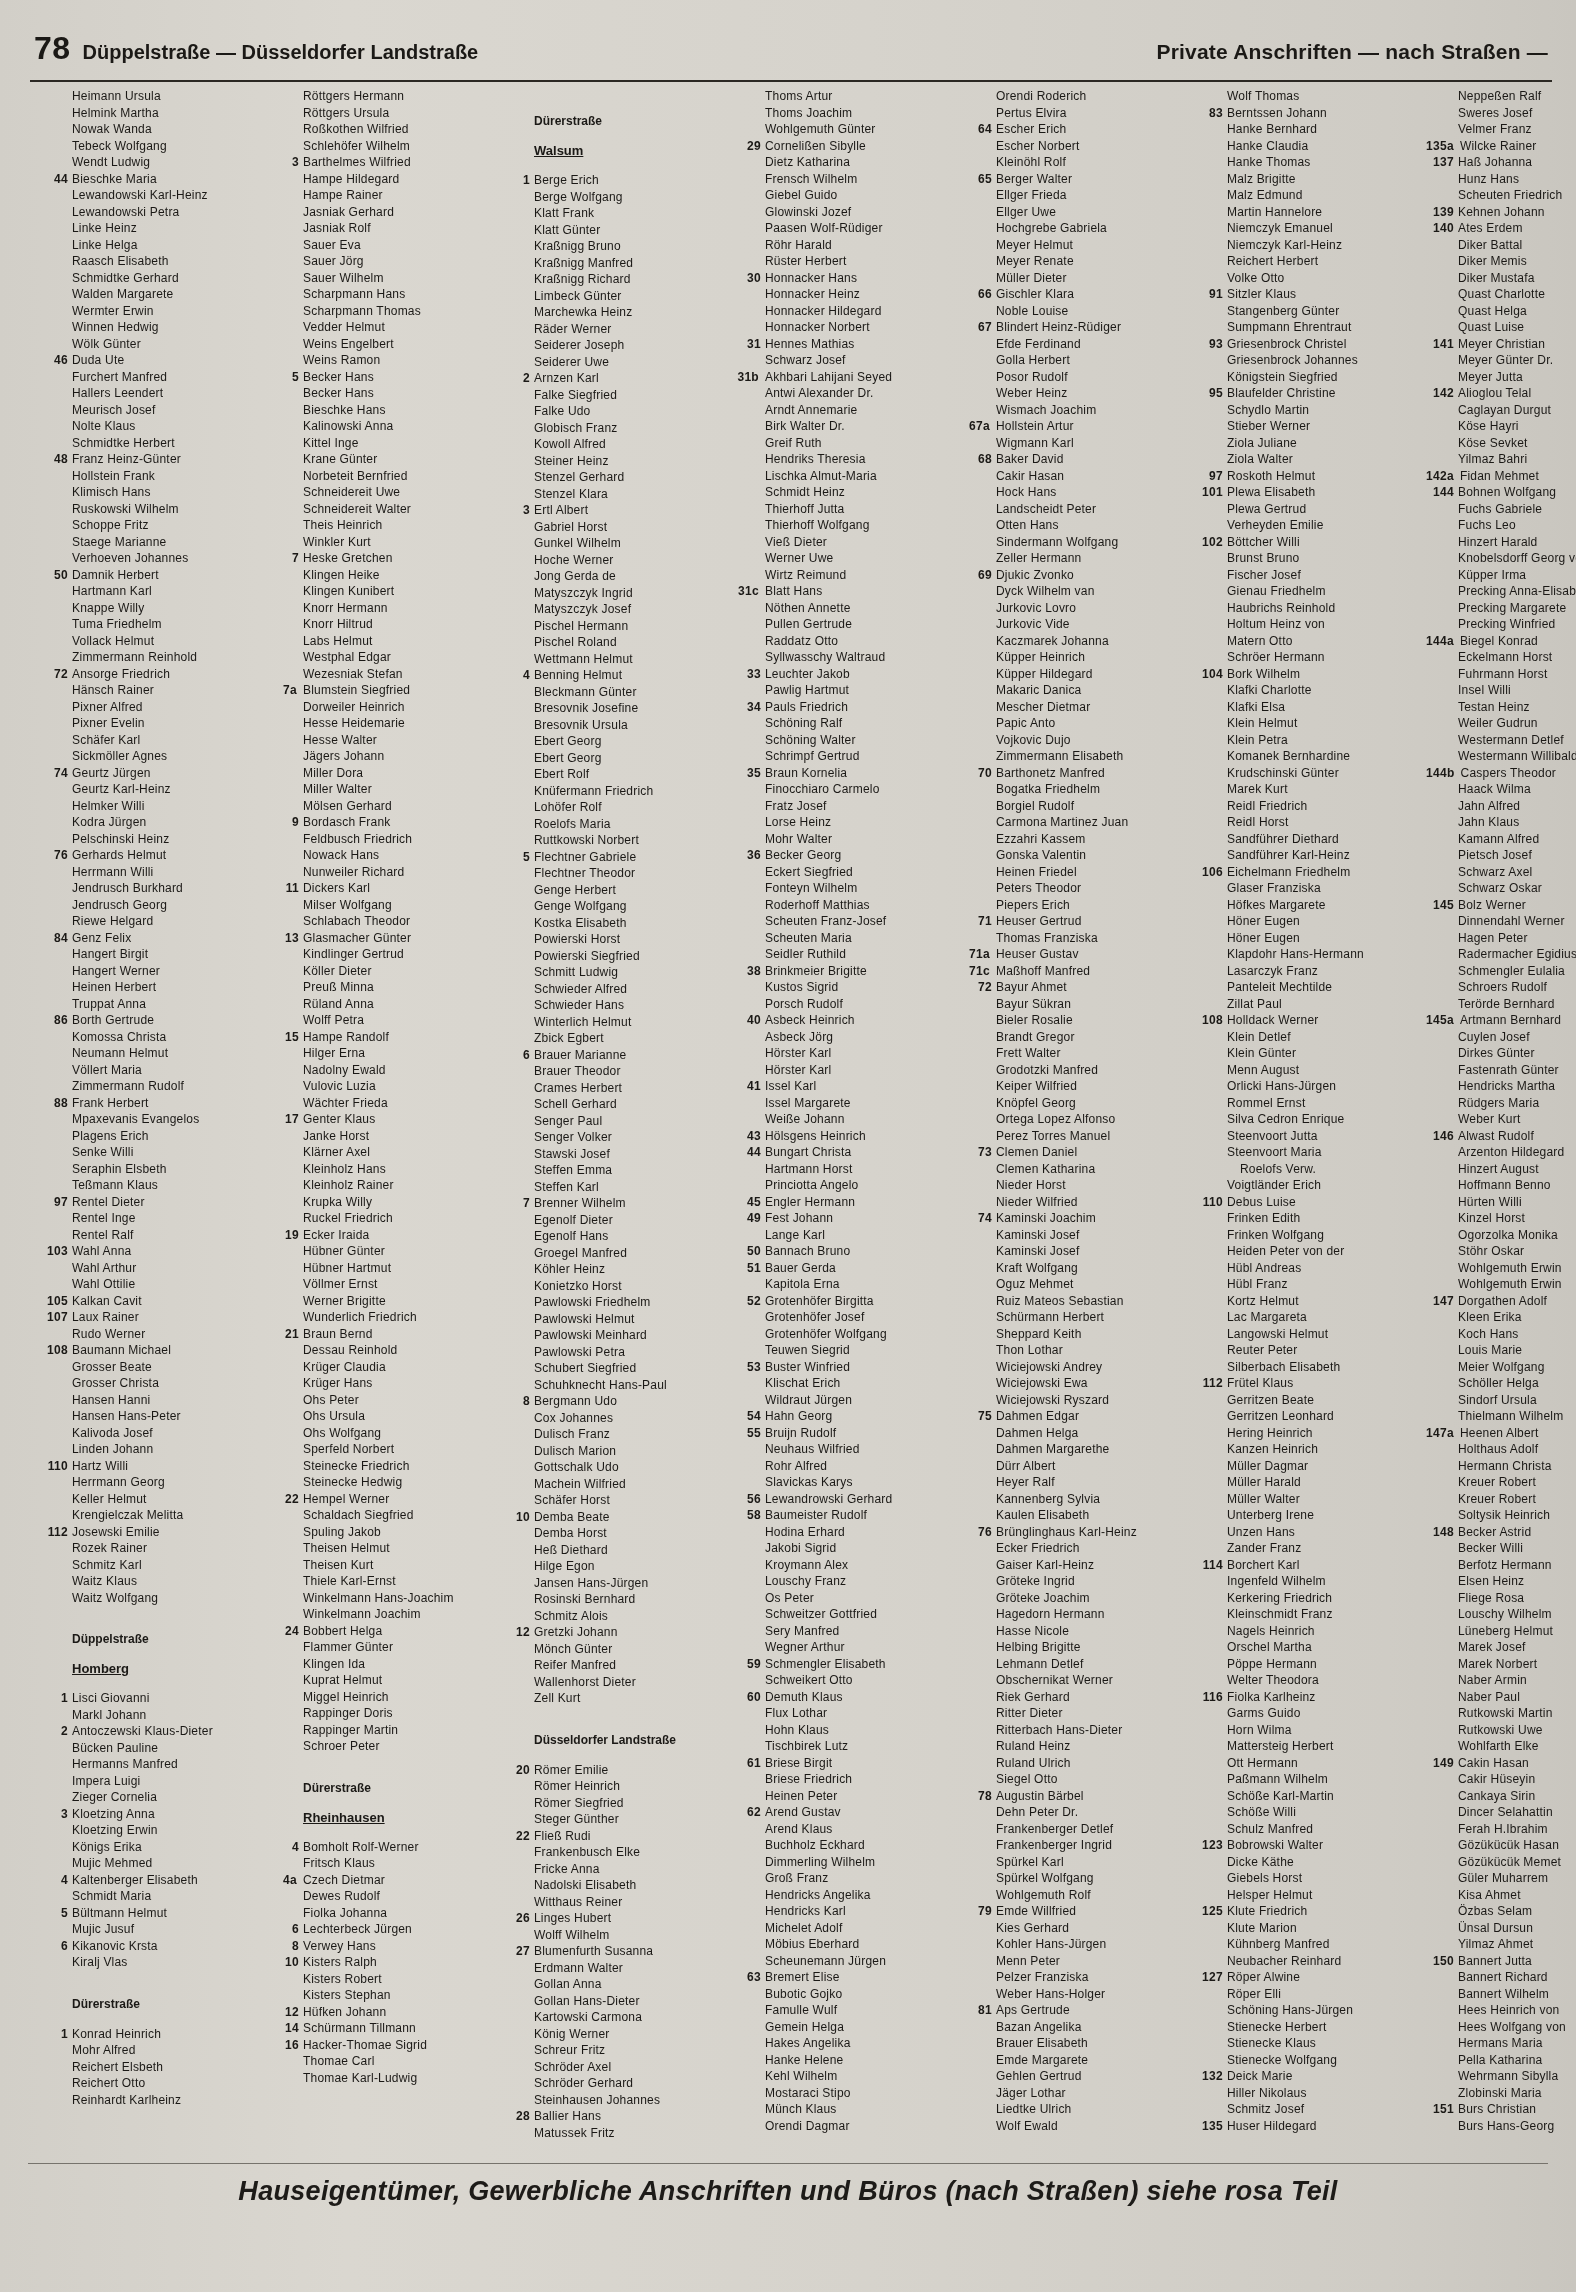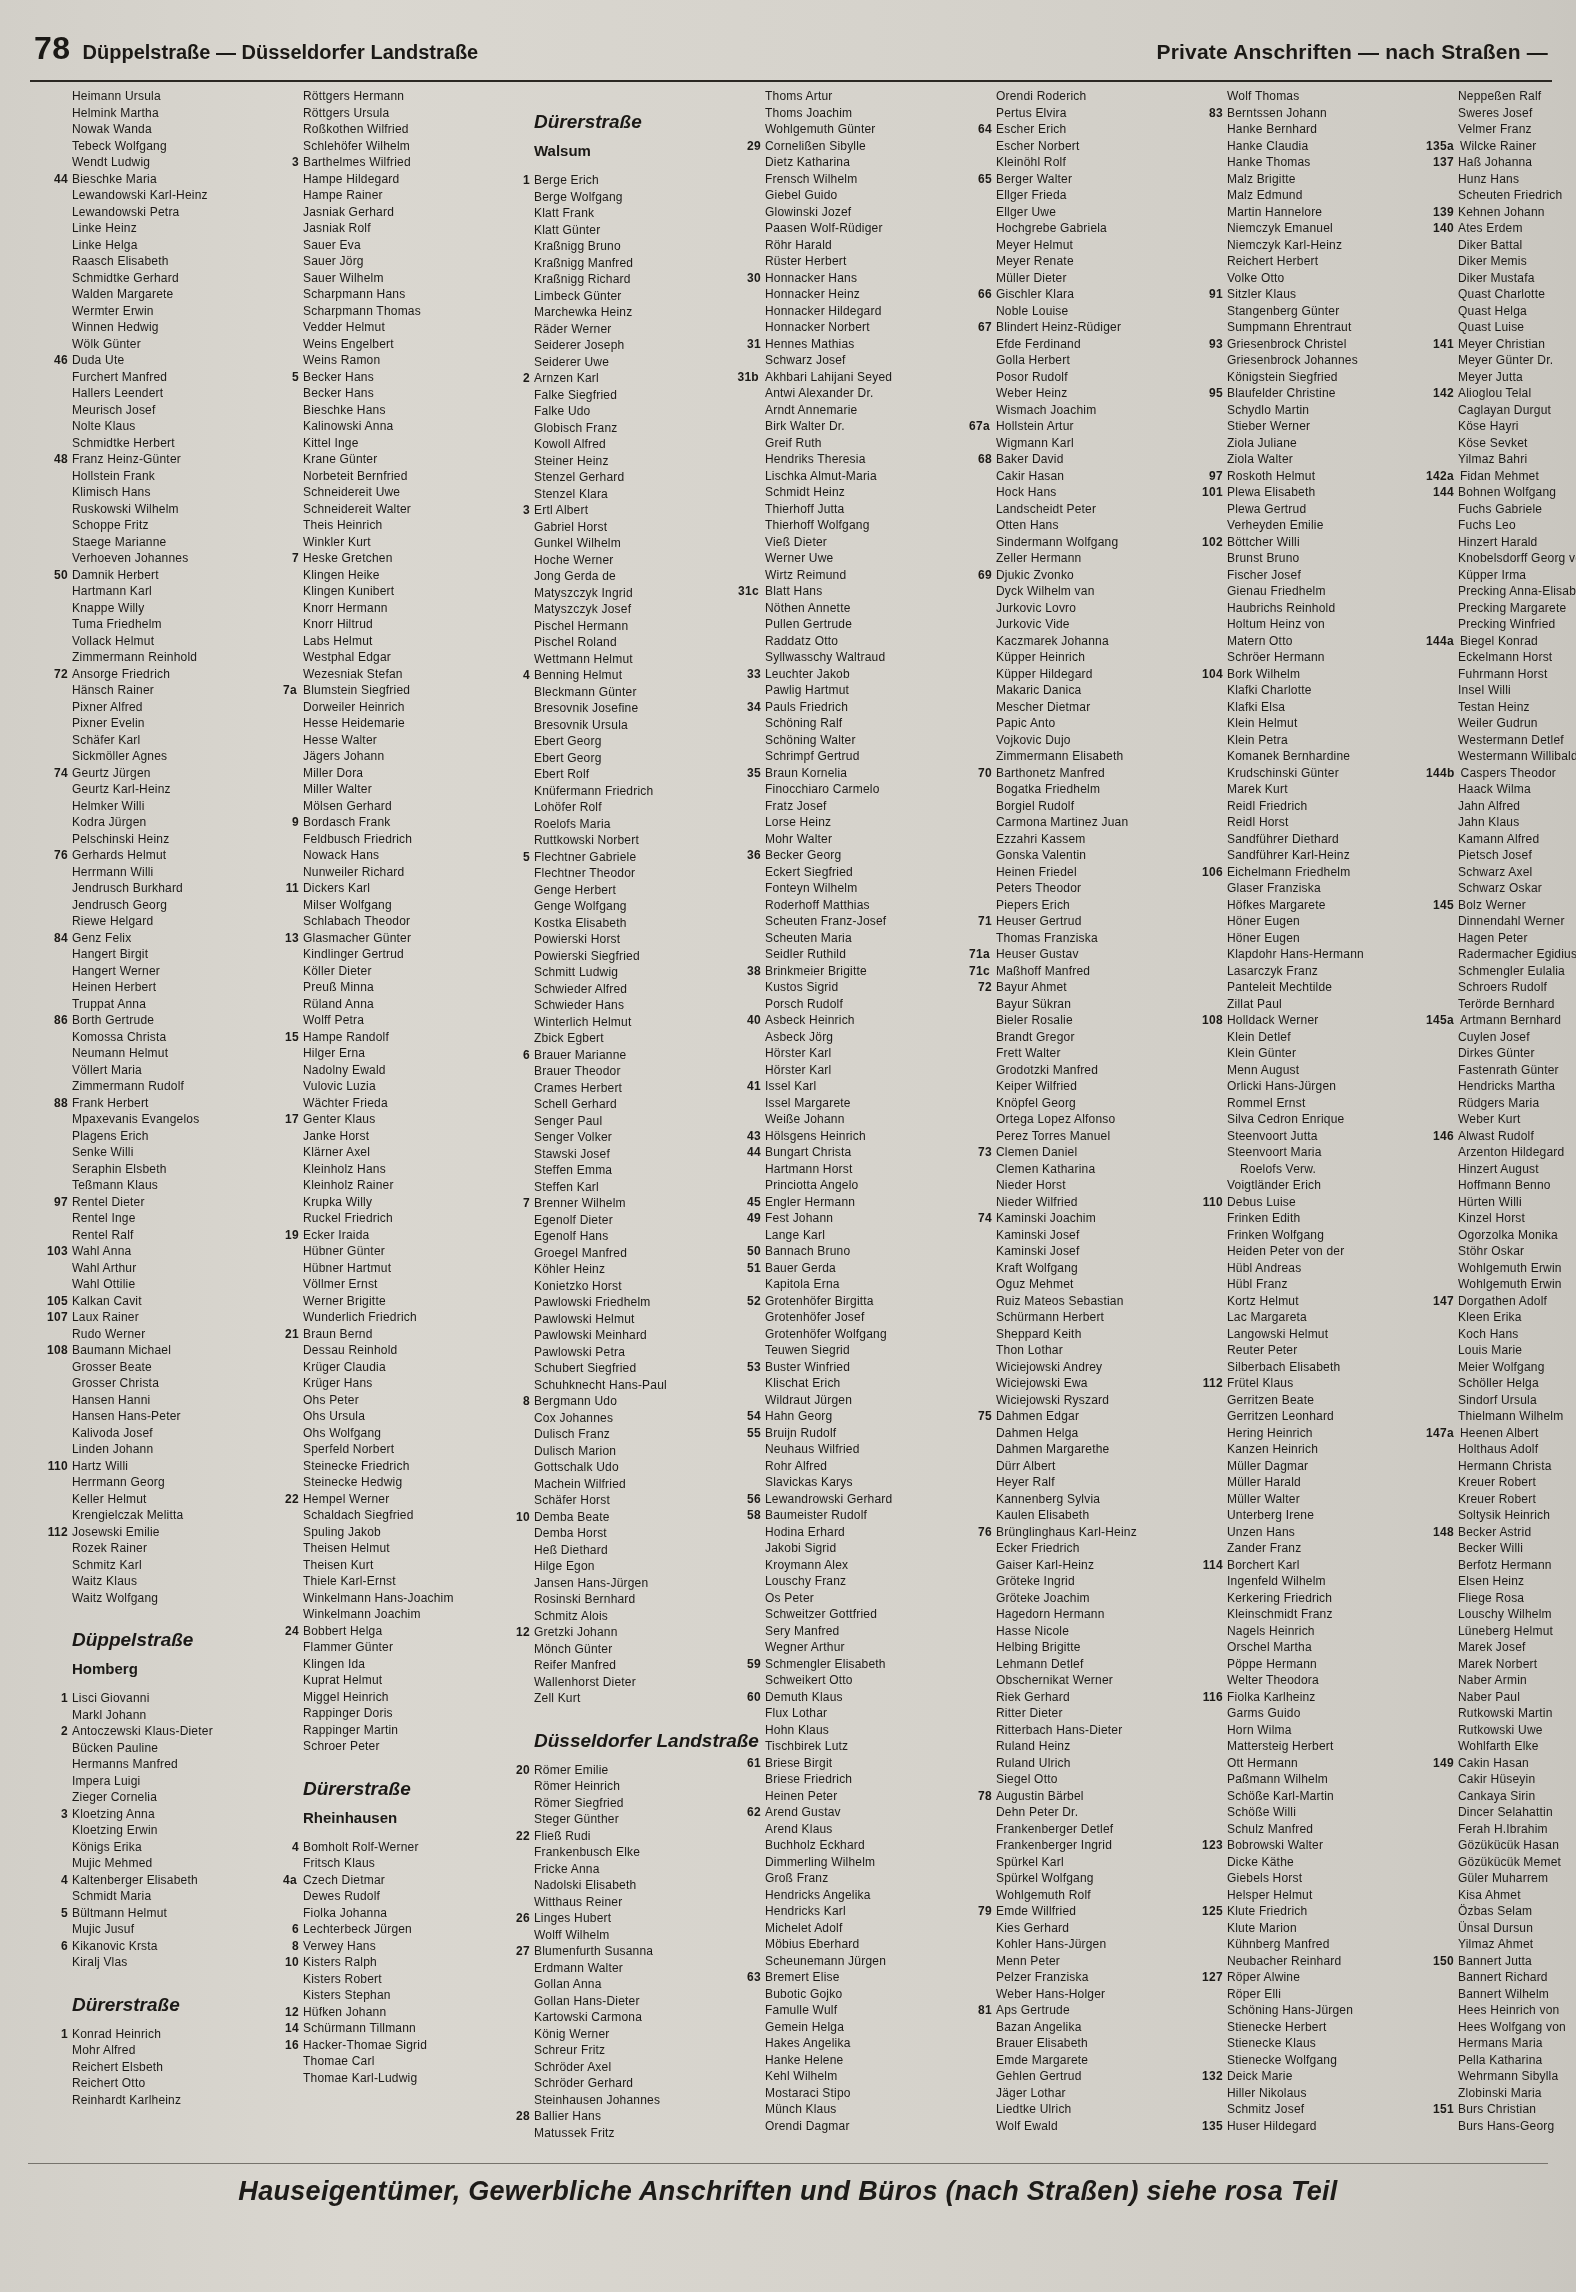--- a/index.html
+++ b/index.html
@@ -12,22 +12,22 @@
   .h-right{font-size:21px;font-weight:700;letter-spacing:.2px;}
   .rule{position:absolute;top:80px;left:30px;right:24px;height:2px;background:#2b2823;}
   #columns{position:absolute;top:88px;left:40px;display:flex;gap:16px;}
   .col{flex:0 0 215px;width:215px;}
   .col:last-child{flex:0 0 236px;width:236px;}
   .row{display:flex;font-size:12px;line-height:16.5px;white-space:nowrap;}
   .num{flex:0 0 32px;box-sizing:border-box;text-align:right;font-weight:700;padding-right:4px;letter-spacing:.3px;}
   .num.nogap{padding-right:6px;}
   .nm{letter-spacing:.2px;}
   .nm.ind{padding-left:13px;}
-  .h1{font-size:19px;font-weight:700;margin:24px 8px 12px 32px;line-height:19px;white-space:nowrap;font-style:italic;}
-  .h2{font-size:15px;font-weight:700;margin:3px 0 13px 32px;line-height:16px;}
+  .h1{font-size:12px;font-weight:700;margin:24px 8px 12px 32px;line-height:19px;white-space:nowrap;}
+  .h2{font-size:13px;font-weight:700;margin:3px 0 13px 32px;line-height:16px;text-decoration:underline;}
   .bottom-rule{position:absolute;top:2163px;left:28px;right:28px;height:1px;background:#76736c;}
   footer{position:absolute;top:2176px;left:0;width:100%;text-align:center;}
   .footer-note{font-size:27px;font-weight:700;font-style:italic;letter-spacing:.3px;color:#1d1b18;}
 </style>
 </head>
 <body>
 
 <div class="page">
   <header>
     <div>

